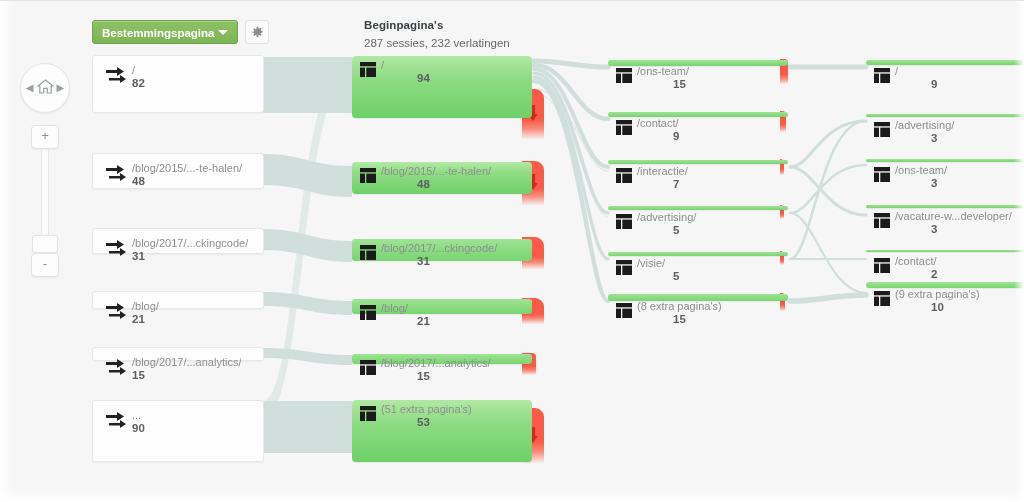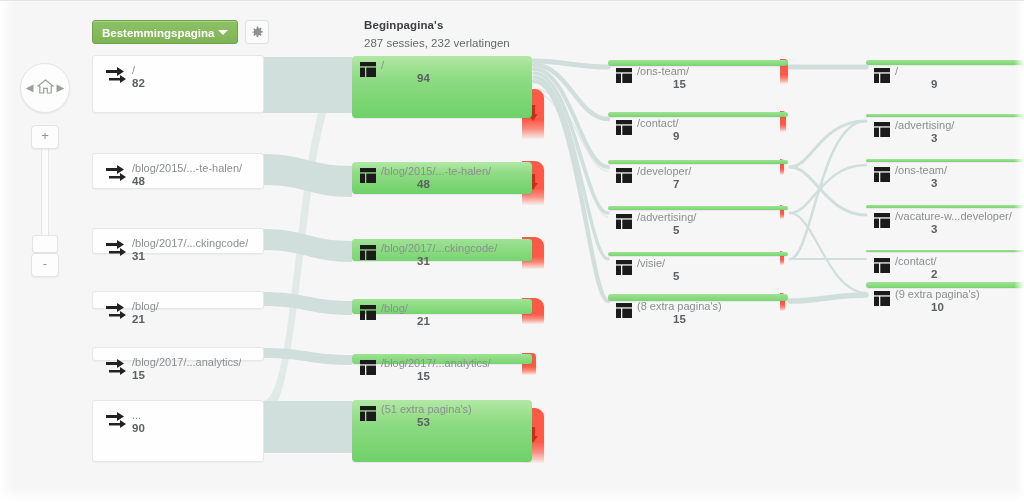--- a/index.html
+++ b/index.html
@@ -432,21 +432,21 @@
 
   <div class="node page-node" style="left:608px;top:159px;">
     <div class="page-bar thin" style="height:4px;"></div>
     <span class="pg-ico" style="top:8px;">
       <svg width="16" height="15" viewBox="0 0 16 15">
         <rect x="0" y="0" width="16" height="4.3" fill="#1b1b1b"></rect>
         <rect x="0" y="5.6" width="5" height="9.4" fill="#1b1b1b"></rect>
         <rect x="6.3" y="5.6" width="9.7" height="9.4" fill="#1b1b1b"></rect>
       </svg>
     </span>
-    <span class="pg-lbl" style="top:5px;">/developer/</span>
+    <span class="pg-lbl" style="top:5px;">/interactie/</span>
     <span class="pg-val" style="top:18px;">7</span>
   </div>
   <div class="dropoff narrow" style="left:780px;top:158px;height:16px;width:4px;"></div>
 
   <div class="node page-node" style="left:608px;top:205px;">
     <div class="page-bar thin" style="height:4px;"></div>
     <span class="pg-ico" style="top:8px;">
       <svg width="16" height="15" viewBox="0 0 16 15">
         <rect x="0" y="0" width="16" height="4.3" fill="#1b1b1b"></rect>
         <rect x="0" y="5.6" width="5" height="9.4" fill="#1b1b1b"></rect>

